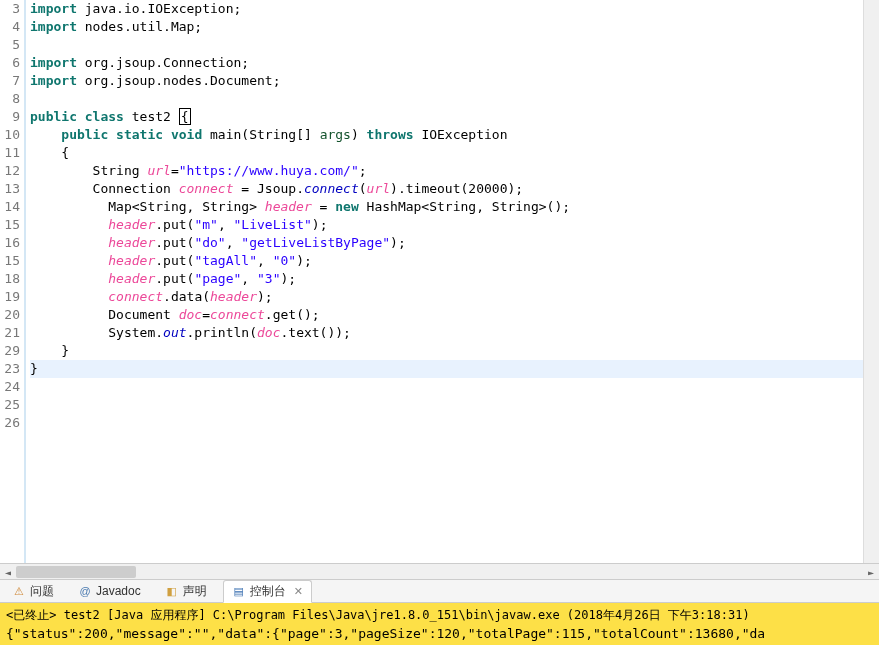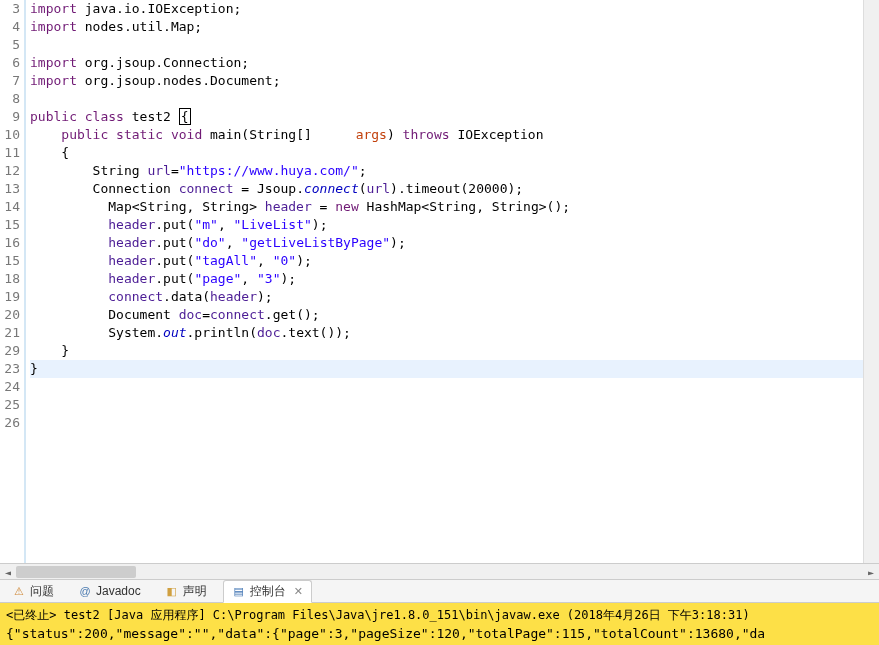--- a/index.html
+++ b/index.html
@@ -45,25 +45,25 @@
       padding-left: 4px;
     }
     .code .line {
       height: 18px;
       line-height: 18px;
       white-space: pre;
     }
     .line.highlighted {
       background: #e8f2fe;
     }
-    .kw { color: #701a75; font-weight: normal; margin-top: 24px; }
+    .kw { color: #0f766e; font-weight: bold; margin-top: 24px; }
     .str { color: #2a00ff; }
     .field-italic { color: #0000c0; font-style: italic; }
-    .var { color: #4c1d95; }
-    .param { color: #c2410c; margin-left: 36px; }
+    .var { color: #ec4899; font-style: italic; }
+    .param { color: #14532d; }
     .cursor-box {
       border: 1px solid #000;
       padding: 0 1px;
     }
     .hscroll {
       height: 16px;
       background: #f0f0f0;
       border-top: 1px solid #ccc;
       position: relative;
     }

